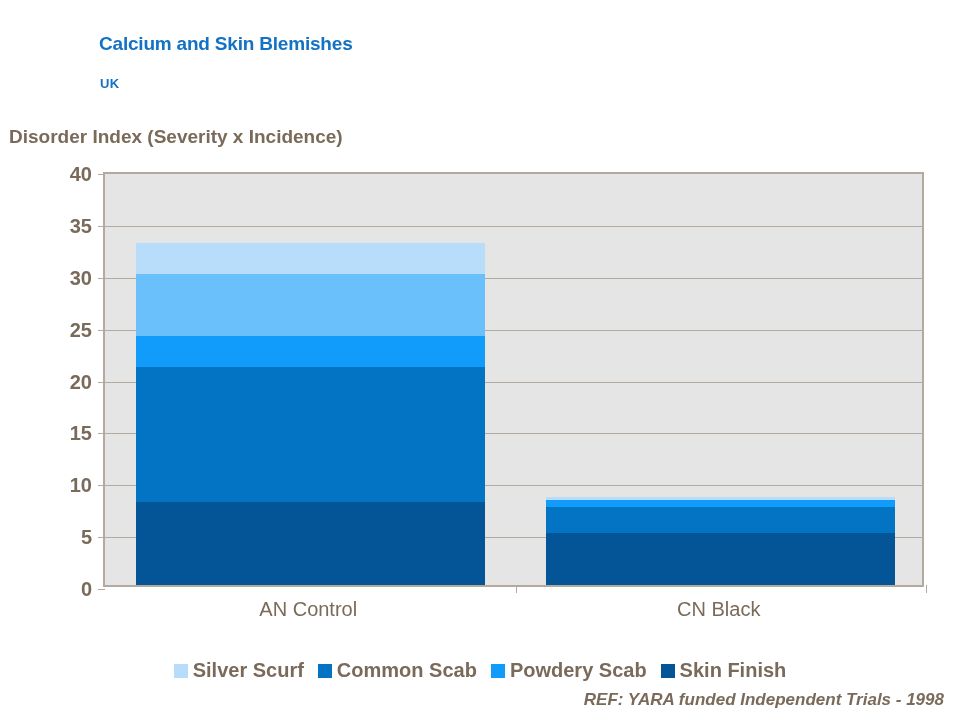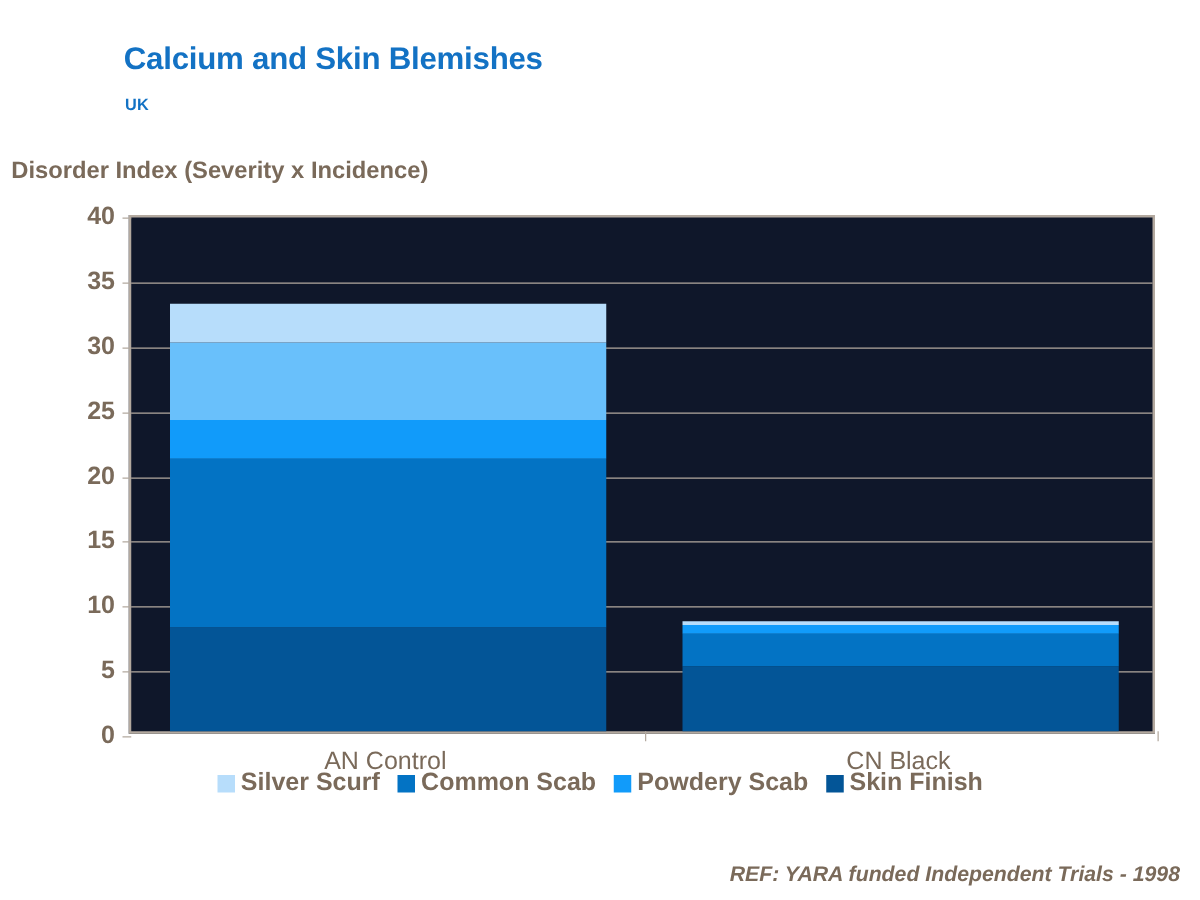--- a/index.html
+++ b/index.html
@@ -13,21 +13,21 @@
     font-family: "Liberation Sans", sans-serif;
     overflow: hidden;
     position: relative;
   }
 
   
   #chart-title {
     position: absolute;
     left: 99px;
     top: 33px;
-    font-size: 25px;
+    font-size: 19px;
     font-weight: bold;
     color: #1372c4;
     letter-spacing: -0.2px;
     white-space: nowrap;
   }
   #chart-subtitle {
     position: absolute;
     left: 100px;
     top: 76px;
     font-size: 13px;
@@ -49,21 +49,21 @@
 
   
   #plot-area {
     position: absolute;
     left: 103px;
     top: 172px;
     width: 821px;
     height: 415px;
     border: 2px solid #b3a99f;
     box-sizing: border-box;
-    background: #0f172a;
+    background: #e5e5e5;
   }
   .gridline {
     position: absolute;
     left: 0;
     width: 100%;
     height: 1px;
     background: #b3a99f;
   }
   .tickmark {
     position: absolute;
@@ -106,21 +106,21 @@
     font-size: 20px;
     color: #7a6a5a;
     text-align: center;
     white-space: nowrap;
   }
 
   
   #legend {
     position: absolute;
     left: 0;
-    top: 615px;
+    top: 659px;
     width: 960px;
     display: flex;
     justify-content: center;
     align-items: center;
     gap: 14px;
   }
   .legend-item {
     display: flex;
     align-items: center;
     gap: 5px;

